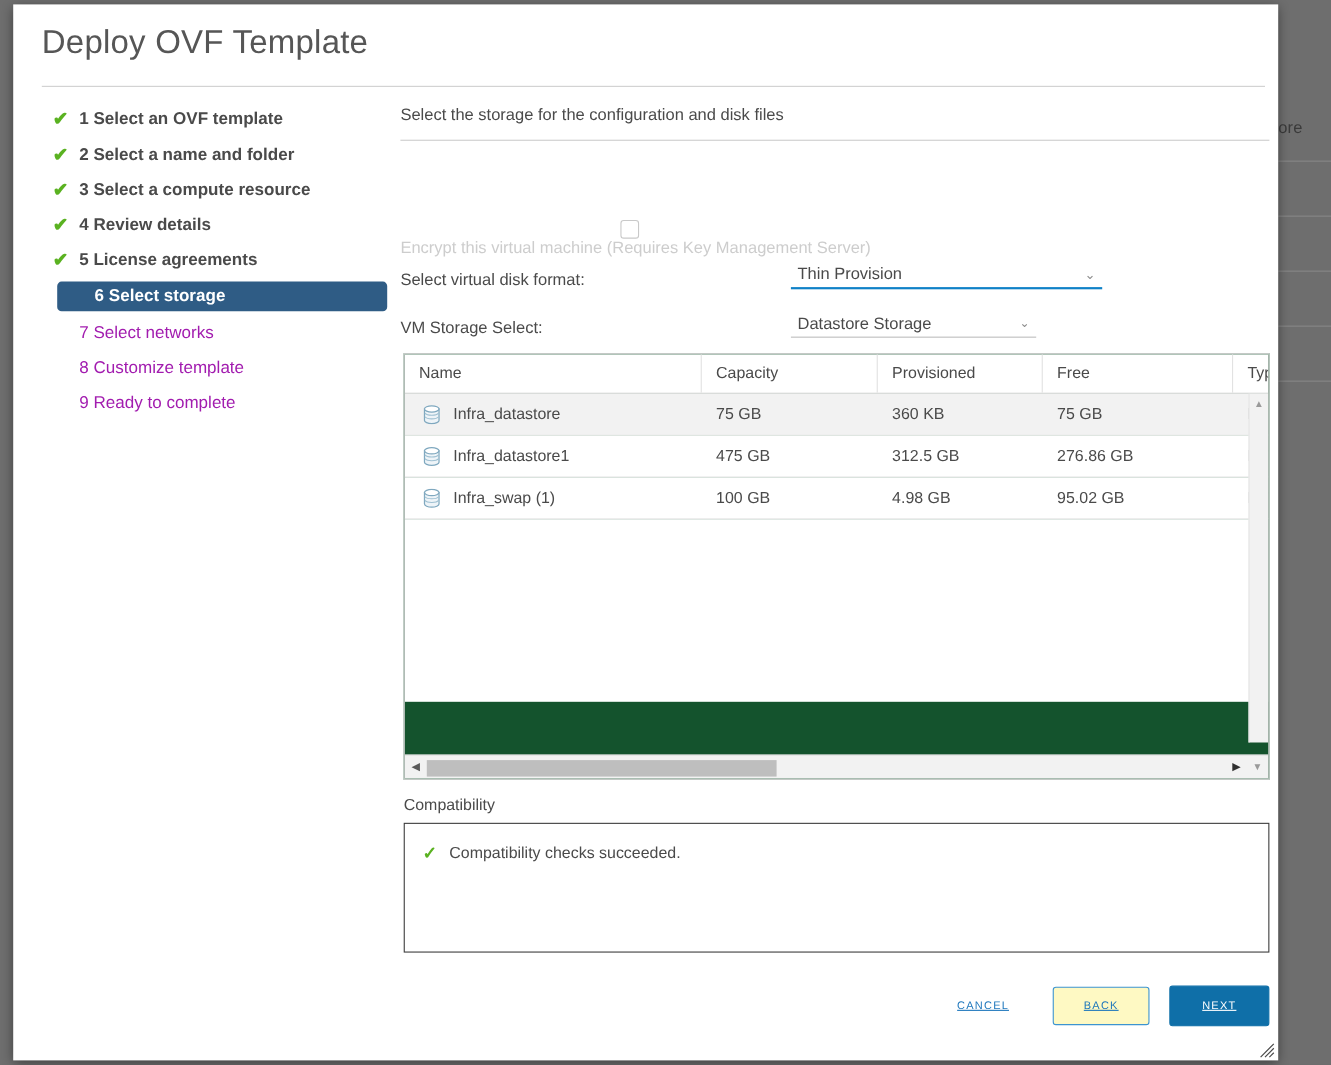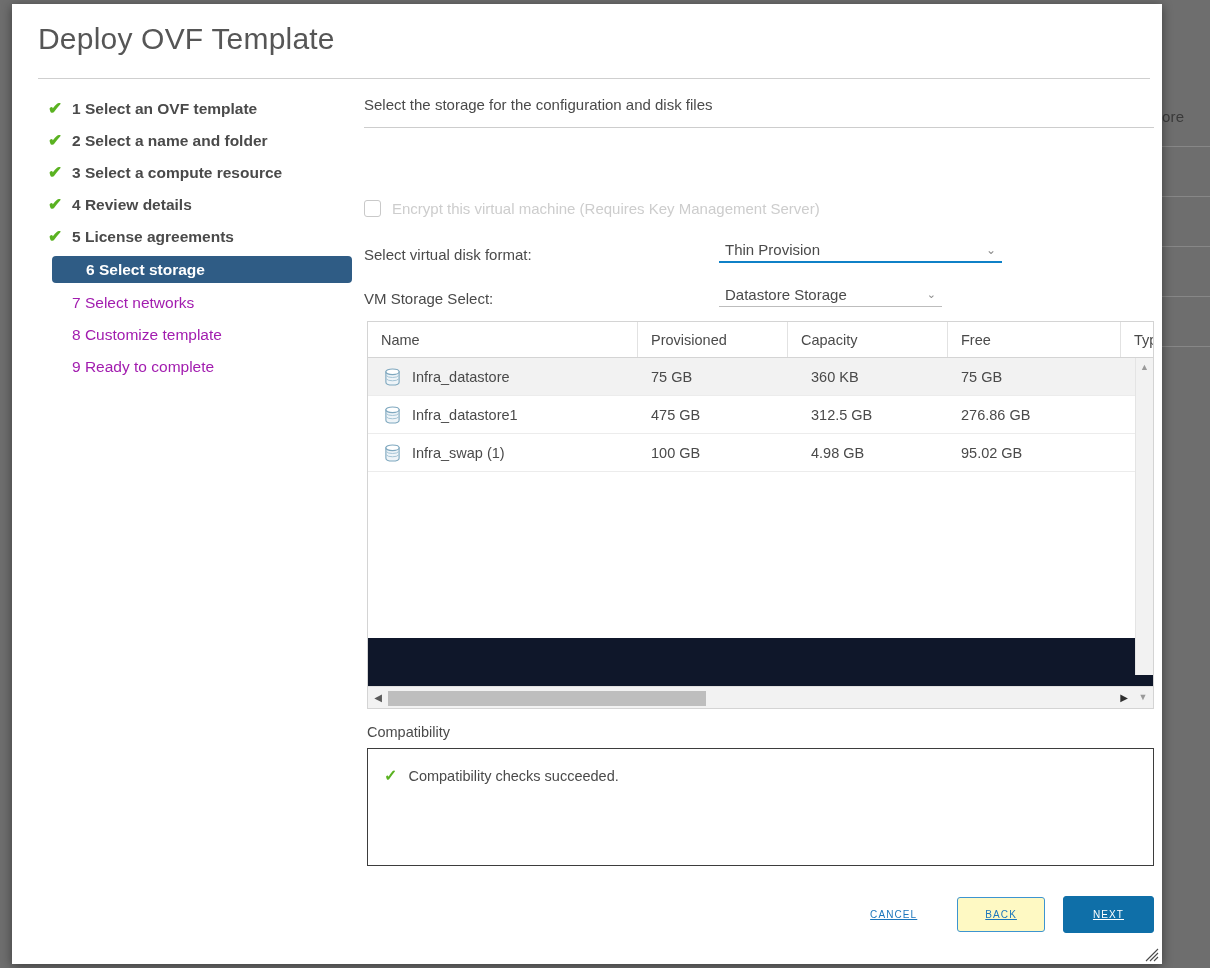--- a/index.html
+++ b/index.html
@@ -153,20 +153,21 @@
     background: #cdcdcd;
   }
 
   
   .encrypt-row {
     position: absolute;
     left: 0;
     top: 104px;
     display: flex;
     align-items: center;
+    flex-direction: column;
   }
   .cbox {
     width: 17px;
     height: 17px;
     border: 1.6px solid #c9c9c9;
     border-radius: 3px;
     background: #fff;
     box-sizing: border-box;
     margin-right: 11px;
     flex: 0 0 auto;
@@ -224,21 +225,21 @@
 
   
   #table-wrap {
     position: absolute;
     left: 3px;
     top: 225px;
     width: 787px;
     height: 388px;
     border: 1px solid #d4d4d4;
     box-sizing: border-box;
-    background: #0f172a;
+    background: #14532d;
     overflow: hidden;
   }
   #thead {
     display: flex;
     height: 35px;
     border-bottom: 1px solid #d4d4d4;
     background: #fff;
   }
   #thead .th {
     box-sizing: border-box;
@@ -478,22 +479,22 @@
       <span class="sel-label">VM Storage Select:</span>
       <span class="selectbox secondary">
         <span>Datastore Storage</span>
         <span class="caret">⌄</span>
       </span>
     </div>
 
     <div id="table-wrap">
       <div id="thead">
             <div class="th col-name">Name</div>
+            <div class="th col-cap">Capacity</div>
             <div class="th col-prov">Provisioned</div>
-            <div class="th col-cap">Capacity</div>
             <div class="th col-free">Free</div>
             <div class="th col-type">Typ</div>
           </div>
       <div id="tbody">
             <div class="trow selected">
               <div class="td col-name">
                 <svg class="ds-icon" viewBox="0 0 18 19">
                   <path d="M2 4 L2 15 A7 3 0 0 0 16 15 L16 4 Z" fill="#eef4f8" stroke="#7fa8bf" stroke-width="1.2"></path>
                   <ellipse cx="9" cy="4" rx="7" ry="3" fill="#ffffff" stroke="#7fa8bf" stroke-width="1.2"></ellipse>
                   <path d="M2.4 8 A7 3 0 0 0 15.6 8" fill="none" stroke="#9fc0d2" stroke-width="1"></path>

